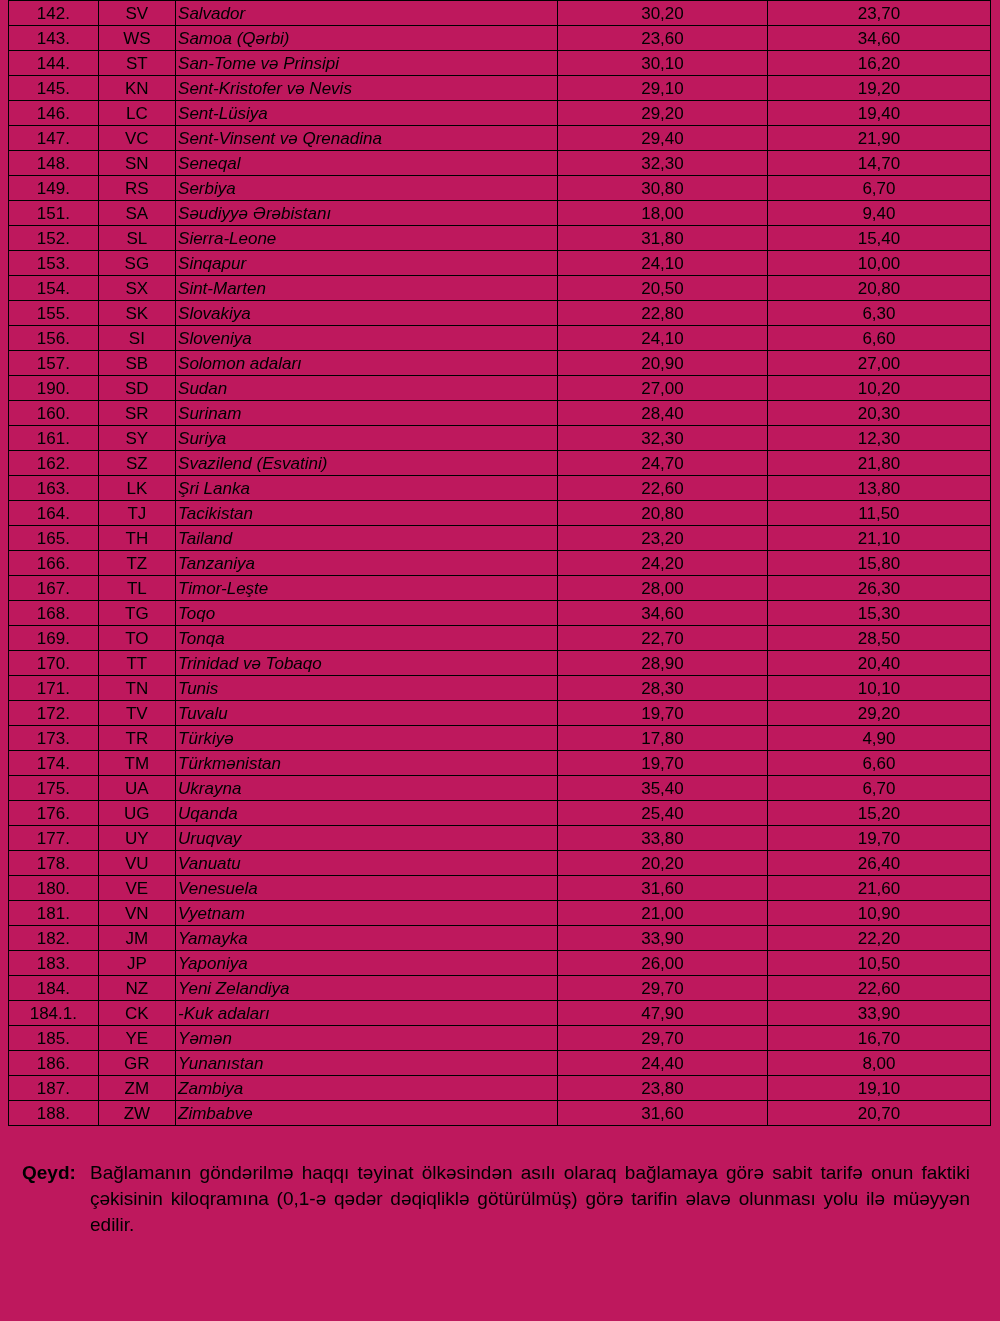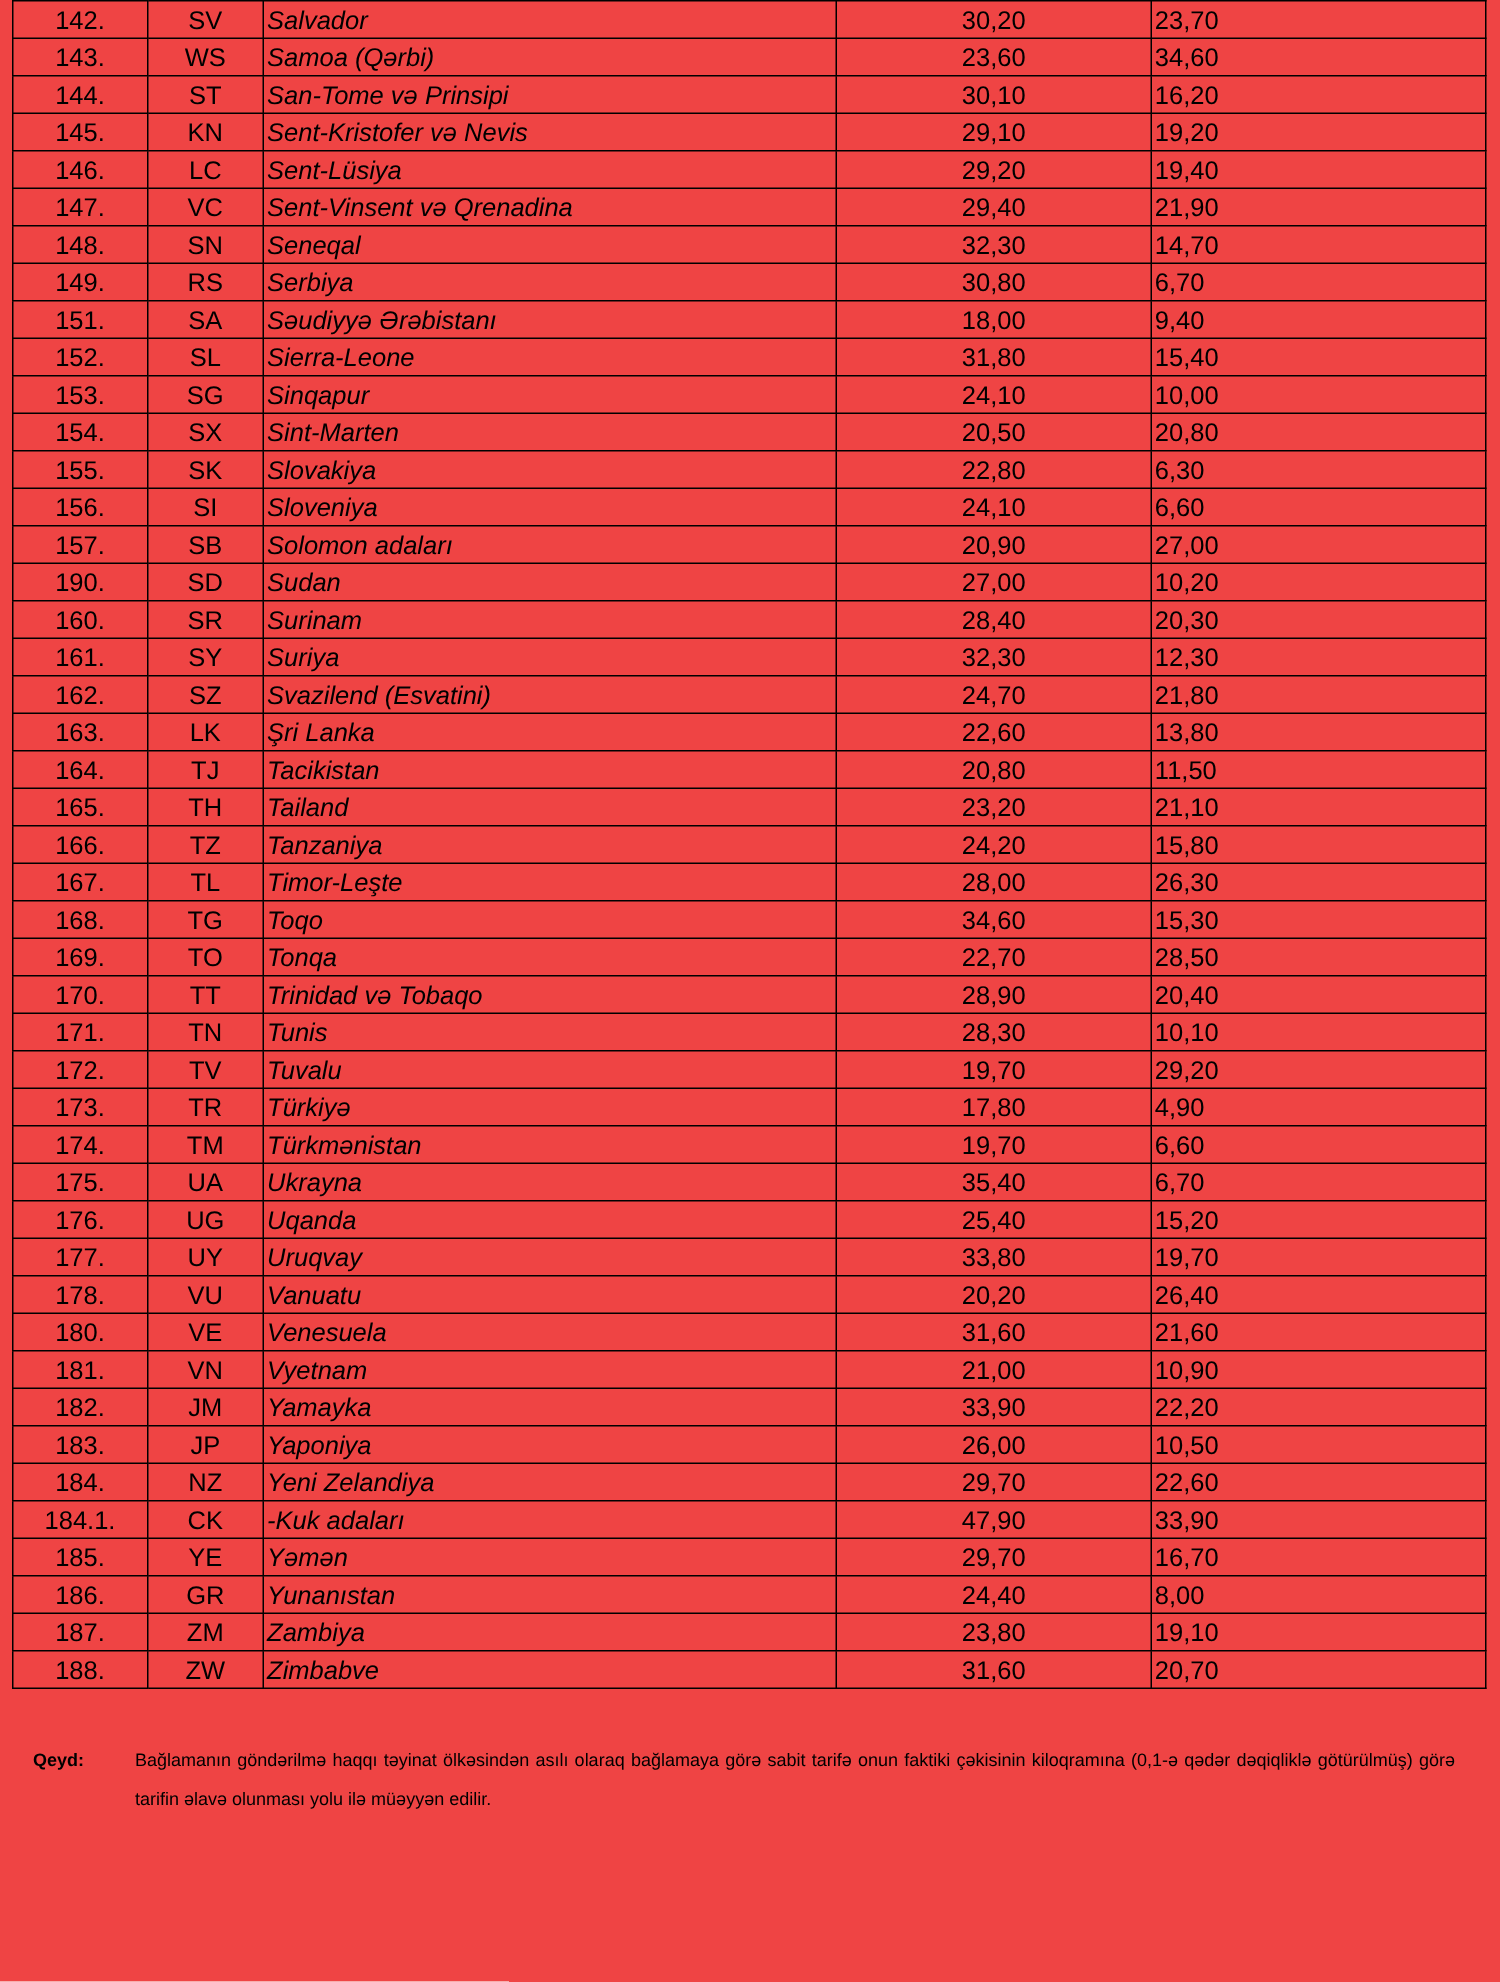--- a/index.html
+++ b/index.html
@@ -6,21 +6,21 @@
   html, body {
     margin: 0;
     padding: 0;
     background: #ffffff;
     font-family: "Liberation Sans", sans-serif;
     color: #000000;
   }
   .page {
     width: 1000px;
     min-height: 1321px;
-    background: #ef4444;
+    background: #be185d;
     position: relative;
   }
   table.country-table {
     border-collapse: collapse;
     margin-left: 8px;
     margin-top: 0;
     width: 983px;
     table-layout: fixed;
   }
   table.country-table td {
@@ -29,28 +29,28 @@
     padding: 0 2px;
     font-size: 17px;
     line-height: 23px;
     overflow: hidden;
     white-space: nowrap;
   }
   td.col-num  { width: 88px;  text-align: center; }
   td.col-code { width: 76px;  text-align: center; }
   td.col-name { width: 375px; text-align: left; padding-left: 10px; font-style: italic; }
   td.col-v1   { width: 206px; text-align: center; }
-  td.col-v2   { width: 219px; }
+  td.col-v2   { width: 219px; text-align: center; }
 
   .note {
     display: flex;
     margin-top: 34px;
     margin-left: 22px;
     width: 948px;
-    font-size: 12px;
+    font-size: 19px;
     line-height: 26px;
   }
   .note-label {
     font-weight: bold;
     flex: 0 0 68px;
   }
   .note-text {
     flex: 1 1 auto;
     text-align: justify;
   }

